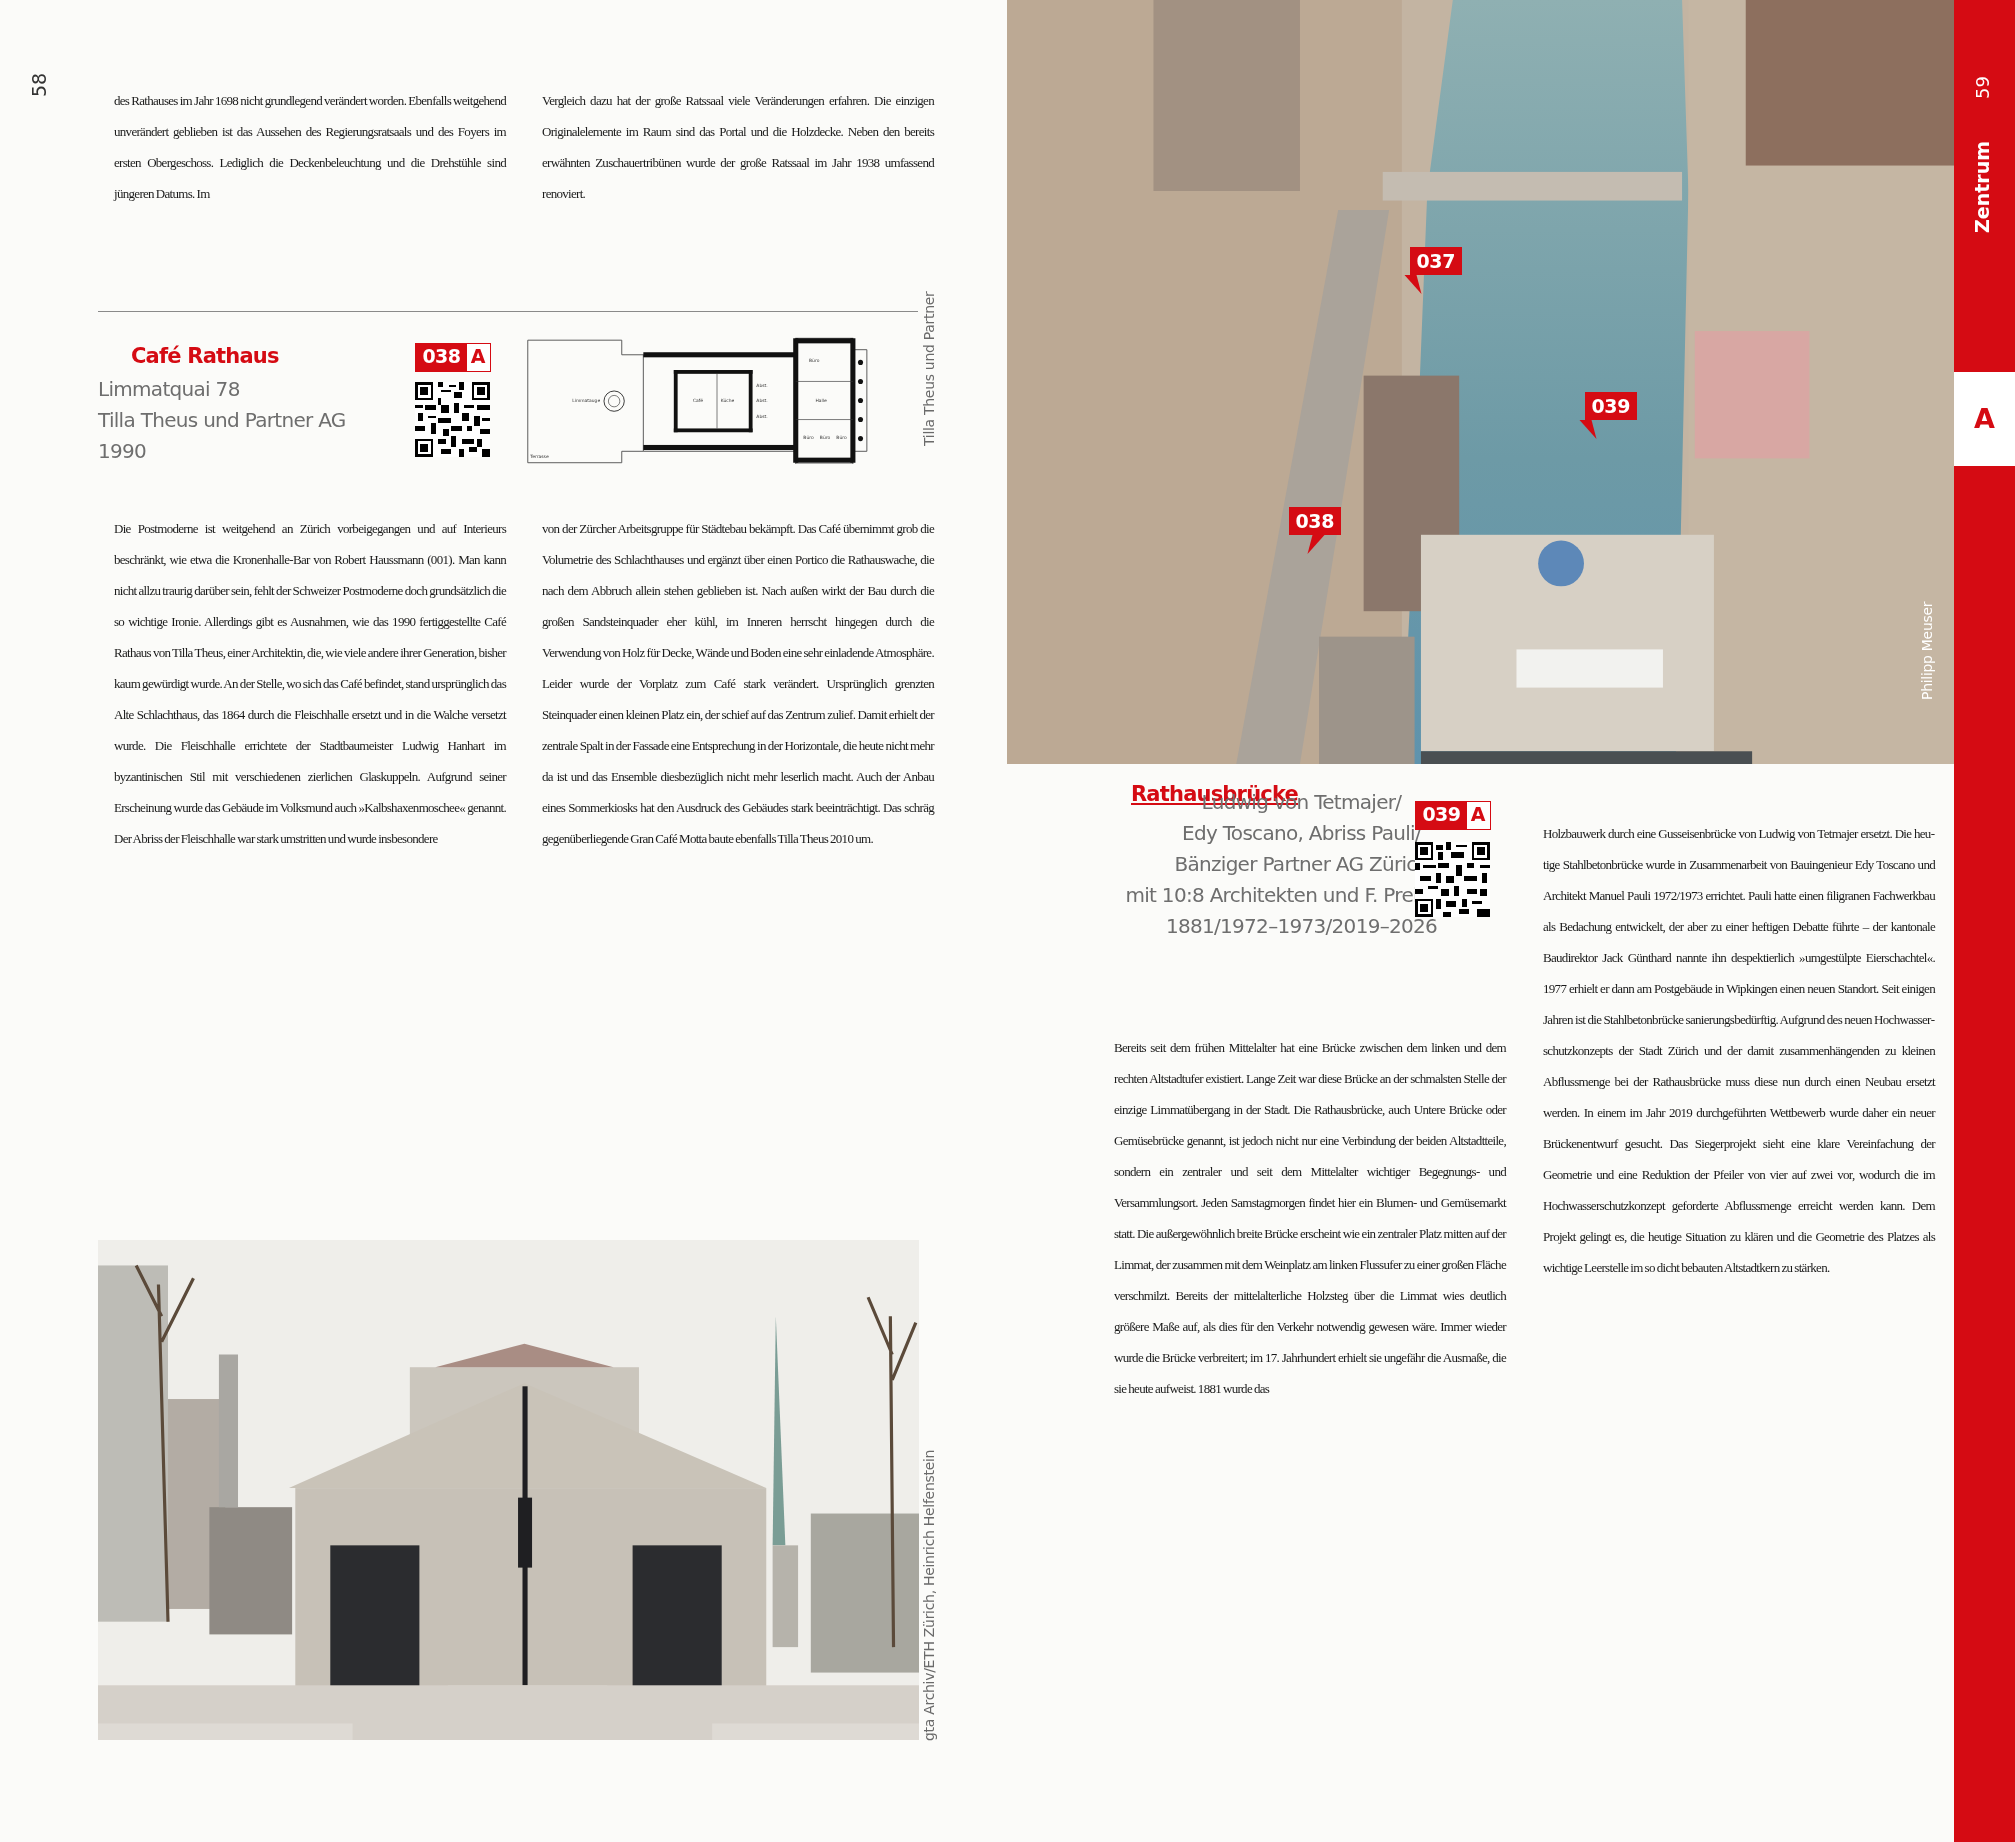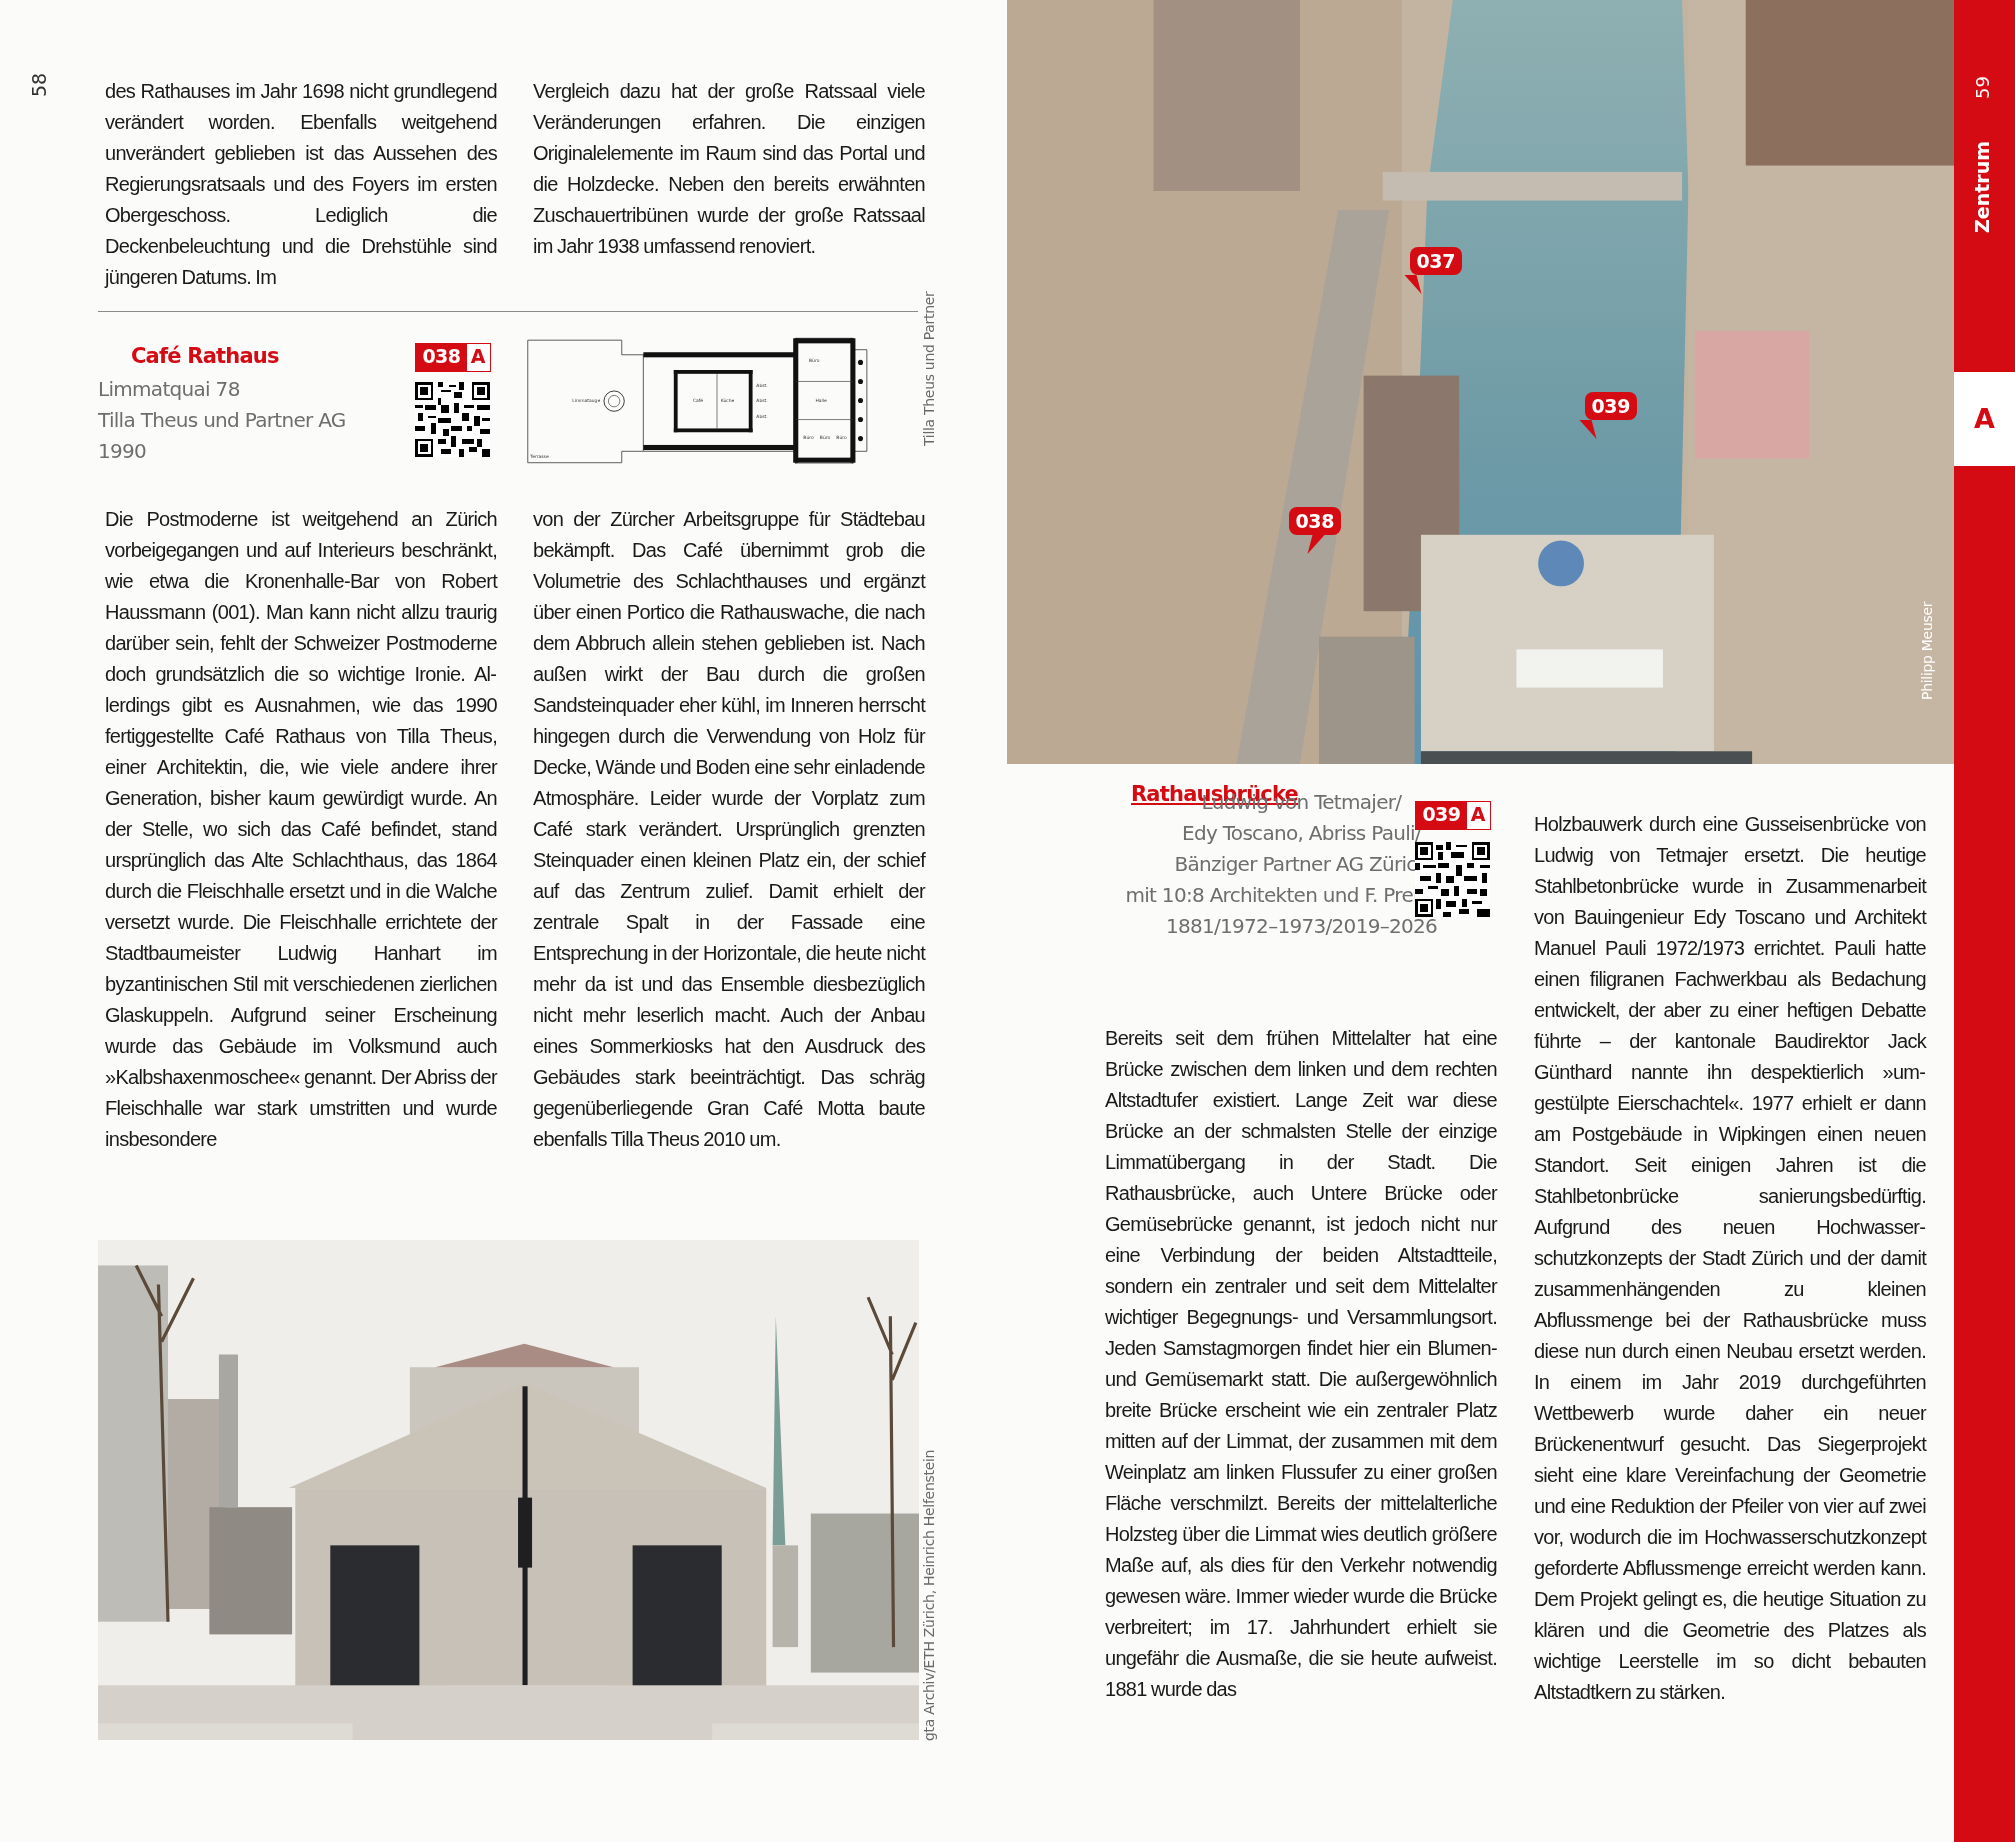--- a/index.html
+++ b/index.html
@@ -4,45 +4,45 @@
 <style>
   html, body { margin: 0; padding: 0; }
   body {
     width: 2015px; height: 1842px; position: relative; overflow: hidden;
     background: #fbfbf9;
     font-family: "DejaVu Sans Condensed", "Liberation Sans Narrow", "DejaVu Sans", sans-serif;
     color: #1a1a1a;
   }
   .abs { position: absolute; }
   .body-text {
-    font-family: Liberation Sans, sans-serif;
+    font-family: Liberation Serif, serif;
     font-stretch: condensed;
-    font-size: 20px; line-height: 31px;
+    font-size: 13px; line-height: 31px;
     text-align: justify; hyphens: manual;
     letter-spacing: -0.7px; word-spacing: -0.6px;
-    margin: 7px;
+    margin: 16px;
   }
   .page-num { font-family: "DejaVu Sans", sans-serif; font-size: 19px; color: #333; }
   .rot-l { transform: rotate(-90deg); transform-origin: left top; white-space: nowrap; }
   .rule { height: 1.3px; background: #8a8a8a; }
   .entry-title { font-family: "DejaVu Sans", sans-serif; font-weight: bold; color: #d50b13; font-size: 21px; letter-spacing: -0.8px; margin-left: 33px; }
   .entry-meta { font-family: "DejaVu Sans", sans-serif; font-size: 20px; line-height: 31px; color: #6e6e6e; letter-spacing: -0.7px; }
   .entry-meta .it { }
   .badge {
     display: flex; height: 29px; border: 1.9px solid #d50b13; box-sizing: border-box;
     font-family: "DejaVu Sans", sans-serif; font-weight: bold; font-size: 19px;
   }
   .badge .num { background: #d50b13; color: #fff; padding: 0 6.4px; line-height: 25.5px; letter-spacing: -0.6px; }
   .badge .zone { background: #fff; color: #d50b13; width: 23px; text-align: center; line-height: 25.5px; }
   .qr { width: 75px; height: 75px; background: #fff; }
   .credit { font-family: "DejaVu Sans", sans-serif; font-size: 14px; color: #6a6a6a; letter-spacing: -0.3px; }
   .sidebar { background: #d50b13; }
   .pin {
     background: #d50b13; color: #fff; font-family: "DejaVu Sans", sans-serif; font-weight: bold;
-    font-size: 19px; padding: 2.5px 6.4px; line-height: 23px; letter-spacing: -0.3px; border-radius: 8px;
+    font-size: 19px; padding: 2.5px 6.4px; line-height: 23px; letter-spacing: -0.3px;
   }
   .pin-tail { width: 0; height: 0; border-left: 6.4px solid transparent; border-right: 6.4px solid transparent; border-top: 19px solid #d50b13; }
 </style>
 </head>
 <body>
 
 <div>
 
   <div class="abs page-num rot-l" style="left:28px; top:97px;">58</div>
 

